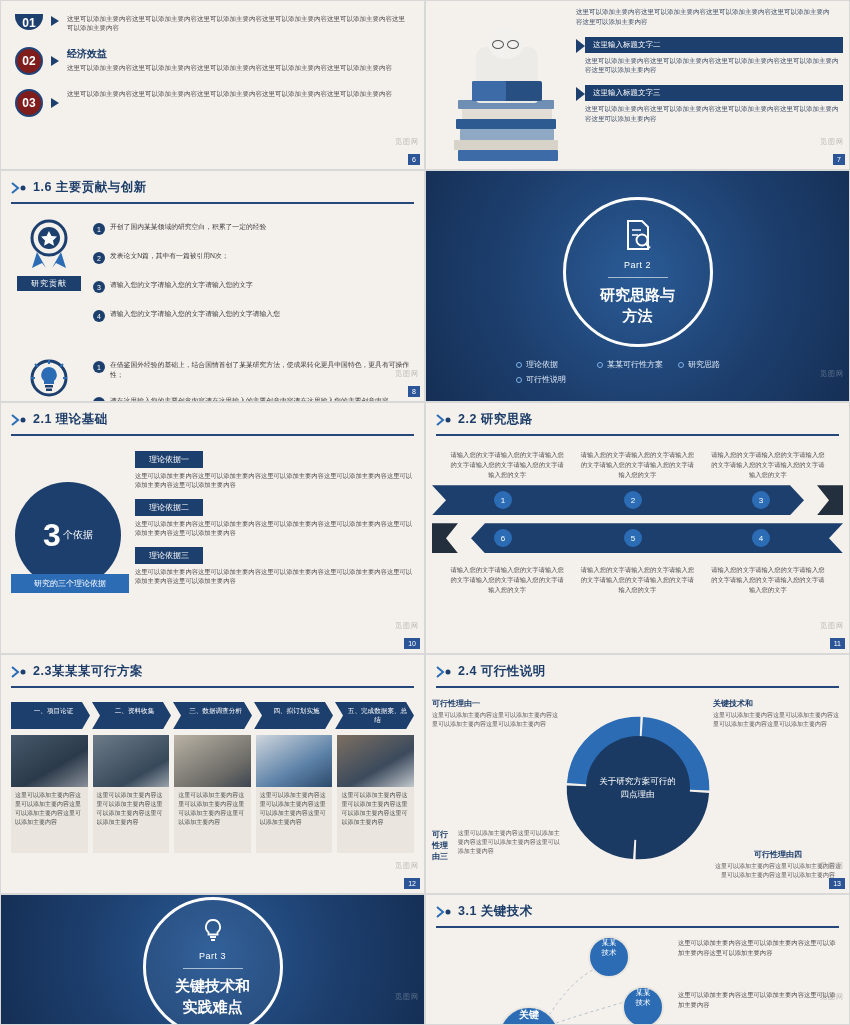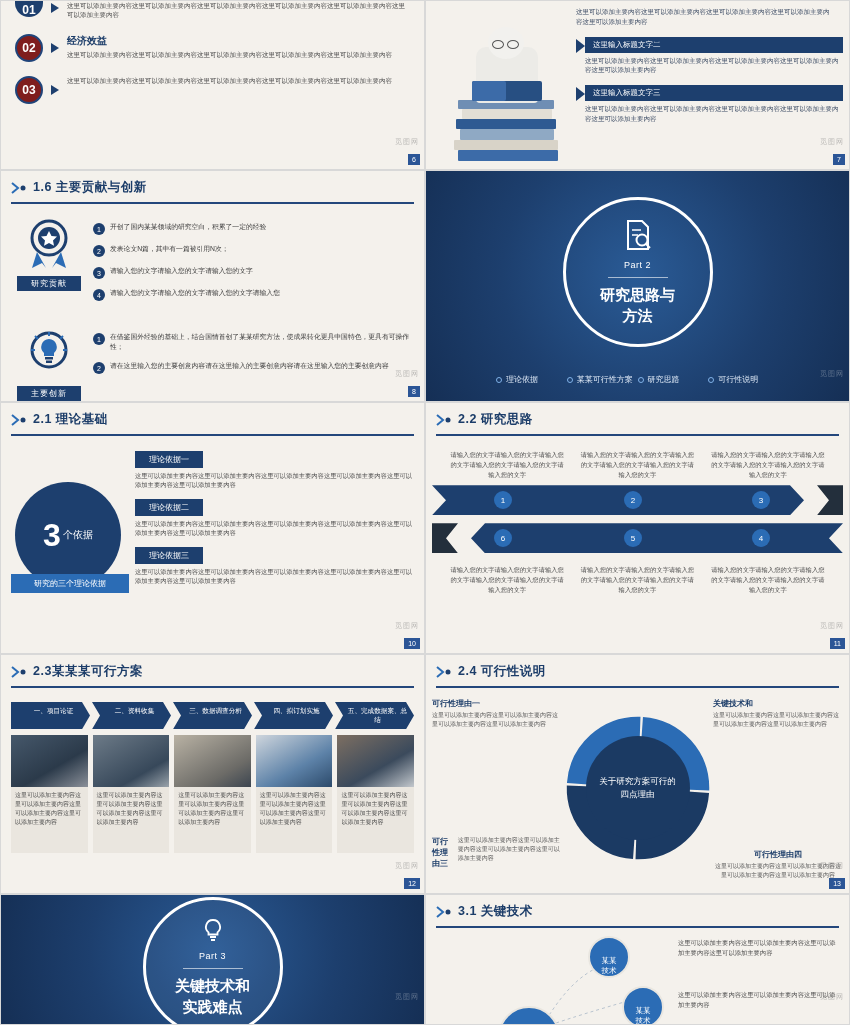--- a/index.html
+++ b/index.html
@@ -53,21 +53,21 @@
     border: 2px solid #20447a;
   }
   .arrow-r {
     width: 0; height: 0; flex: none; margin-top: 9px;
     border-top: 5px solid transparent; border-bottom: 5px solid transparent;
     border-left: 8px solid #1d3f6e;
   }
   .step-body { flex: 1; }
   .step-t { font-size: 10px; font-weight: bold; color: #1c3d69; margin-bottom: 2px; }
   .step-d { font-size: 6.5px; color: #4b4b4b; line-height: 1.45; }
-  .s6-top { padding-top: 0; }
+  .s6-top { padding-top: 13px; }
   .partial-badge {
     width: 28px; height: 16px; border-radius: 0 0 14px 14px;
     background: #1d3f6e; color: #fff; overflow: hidden;
     display: flex; align-items: flex-end; justify-content: center;
     font-size: 12px; font-weight: bold; flex: none;
   }
 
   
   .s7 { position: relative; }
   .s7-left { position: absolute; left: 0; top: 0; width: 165px; height: 100%; }
@@ -87,43 +87,43 @@
   .s7-first { padding: 6px 8px 0 0; }
 
   
   .s8-group { display: flex; gap: 8px; padding: 6px 12px 0 12px; }
   .s8-emblem { width: 72px; flex: none; text-align: center; }
   .s8-label {
     background: #1d3f6e; color: #fff; font-size: 8px;
     padding: 2px 0; width: 64px; margin: 2px auto 0 auto; letter-spacing: 1px;
   }
   .bullets { flex: 1; padding-top: 4px; }
-  .bl { display: flex; gap: 5px; margin-bottom: 9px; align-items: flex-start; }
+  .bl { display: flex; gap: 5px; margin-bottom: 16px; align-items: flex-start; }
   .bl-n {
     width: 12px; height: 12px; border-radius: 50%; background: #1d3f6e;
     color: #fff; font-size: 7px; display: flex; align-items: center;
     justify-content: center; flex: none; margin-top: 1px;
   }
   .bl-t { font-size: 6.8px; color: #3c3c3c; line-height: 1.5; }
 
   
   .part-circle {
     position: absolute; left: 50%; top: 44%; transform: translate(-50%,-50%);
     width: 150px; height: 150px; border-radius: 50%;
     border: 3px solid #fff; display: flex; flex-direction: column;
     align-items: center; justify-content: center; color: #fff; text-align: center;
   }
   .part-sub { font-size: 9px; margin-bottom: 4px; letter-spacing: .5px; }
   .part-line { width: 60px; height: 1px; background: rgba(255,255,255,.6); margin: 3px 0 6px 0; }
   .part-title { font-size: 15px; font-weight: bold; line-height: 1.4; }
   .part-ico { margin-bottom: 4px; }
   .part-items {
     position: absolute; left: 0; right: 0; bottom: 16px;
-    display: grid; grid-template-columns: 1fr 1fr 1fr 1fr; gap: 4px 0;
-    padding: 0 70px; color: #dce7f5; font-size: 8px;
+    display: grid; grid-template-columns: 1fr 1fr 1fr; gap: 4px 0;
+    padding: 0 90px; color: #dce7f5; font-size: 8px;
   }
   .part-items div { display: flex; align-items: center; gap: 4px; }
   .dot-o { width: 6px; height: 6px; border-radius: 50%; border: 1.5px solid #7fb1e8; flex: none; }
   .bg-grad { position: absolute; inset: 0;
     background: radial-gradient(circle at 50% 45%, #2a5b96 0%, #1d3f6e 55%, #152f55 100%); }
 
   
   .s10-wrap { display: flex; padding: 4px 10px 0 10px; gap: 6px; }
   .s10-left { width: 118px; flex: none; position: relative; height: 180px; }
   .circle-3 {
@@ -206,21 +206,21 @@
     width: 140px; height: 140px; border-radius: 50%; border: 3px solid #fff;
     background: rgba(255,255,255,.04);
     display: flex; flex-direction: column; align-items: center; justify-content: center;
     color: #fff; text-align: center;
   }
 
   
   .s15-body { position: relative; height: 100%; }
   .node {
     position: absolute; border-radius: 50%; background: #2b6cb5; color: #fff;
-    display: flex; align-items: center; justify-content: flex-end;
+    display: flex; align-items: center; justify-content: flex-start;
     font-size: 7.5px; text-align: center; line-height: 1.35;
     border: 2px solid #e9e6e0;
   }
   .node.main { background: #2b6cb5; font-size: 10px; font-weight: bold; }
   .s15-txt { position: absolute; font-size: 6.3px; color: #4b4b4b; line-height: 1.55; }
 </style>
 </head>
 <body>
 
 <div class="grid">

